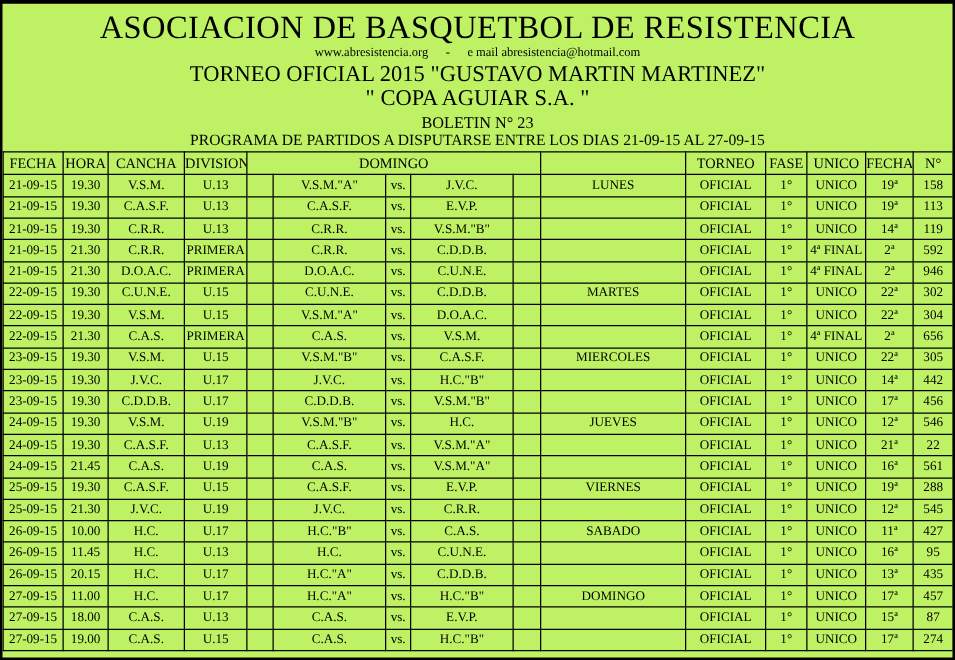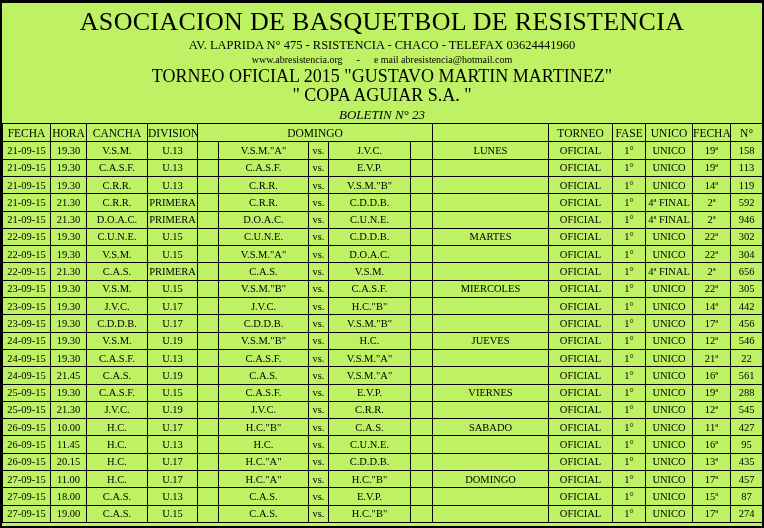--- a/index.html
+++ b/index.html
@@ -14,21 +14,21 @@
     overflow: hidden;
     position: relative;
   }
   .masthead { text-align: center; line-height: 1.05; }
   .m-title    { font-size: 26px;   padding-top: 5px; letter-spacing: 0.3px; }
   .m-address  { font-size: 12.5px; padding-top: 4px; }
   .m-webline  { font-size: 10px;   padding-top: 3px; }
   .m-webline .sep { display: inline-block; margin: 0 14px; font-weight: bold; }
   .m-tourn    { font-size: 18px;   padding-top: 1px; }
   .m-cup      { font-size: 18px; }
-  .m-bulletin { font-size: 13px;   padding-top: 3px; font-style: italic; }
+  .m-bulletin { font-size: 13px;   padding-top: 3px; }
   .m-program  { font-size: 12.5px; padding-top: 2px; }
 
   table.grid {
     width: 760px;
     table-layout: fixed;
     border-collapse: collapse;
     margin-top: 2px;
   }
   table.grid th, table.grid td {
     border: 1px solid #000;
@@ -43,27 +43,27 @@
   table.grid tbody td { font-size: 10.5px; height: 16.3px; }
   td.vs-cell { font-size: 9.5px; }
 </style>
 </head>
 <body>
 
 <div class="page">
 
   <div class="masthead">
     <div class="m-title">ASOCIACION DE BASQUETBOL DE RESISTENCIA</div>
-    <div class="m-address">AV. LAPRIDA N° 475 - RSISTENCIA - CHACO - TELEFAX 03624441960</div>
     <div class="m-webline">
       <span>www.abresistencia.org</span><span class="sep">-</span><span>e mail abresistencia@hotmail.com</span>
     </div>
     <div class="m-tourn">TORNEO OFICIAL 2015 "GUSTAVO MARTIN MARTINEZ"</div>
     <div class="m-cup">" COPA AGUIAR S.A. "</div>
     <div class="m-bulletin">BOLETIN N° 23</div>
+    <div class="m-program">PROGRAMA DE PARTIDOS A DISPUTARSE ENTRE LOS DIAS 21-09-15 AL 27-09-15</div>
   </div>
 
   <table class="grid">
     <colgroup>
       <col style="width:48px">
         <col style="width:36px">
         <col style="width:61px">
         <col style="width:50px">
       <col style="width:21px">
         <col style="width:90px">

